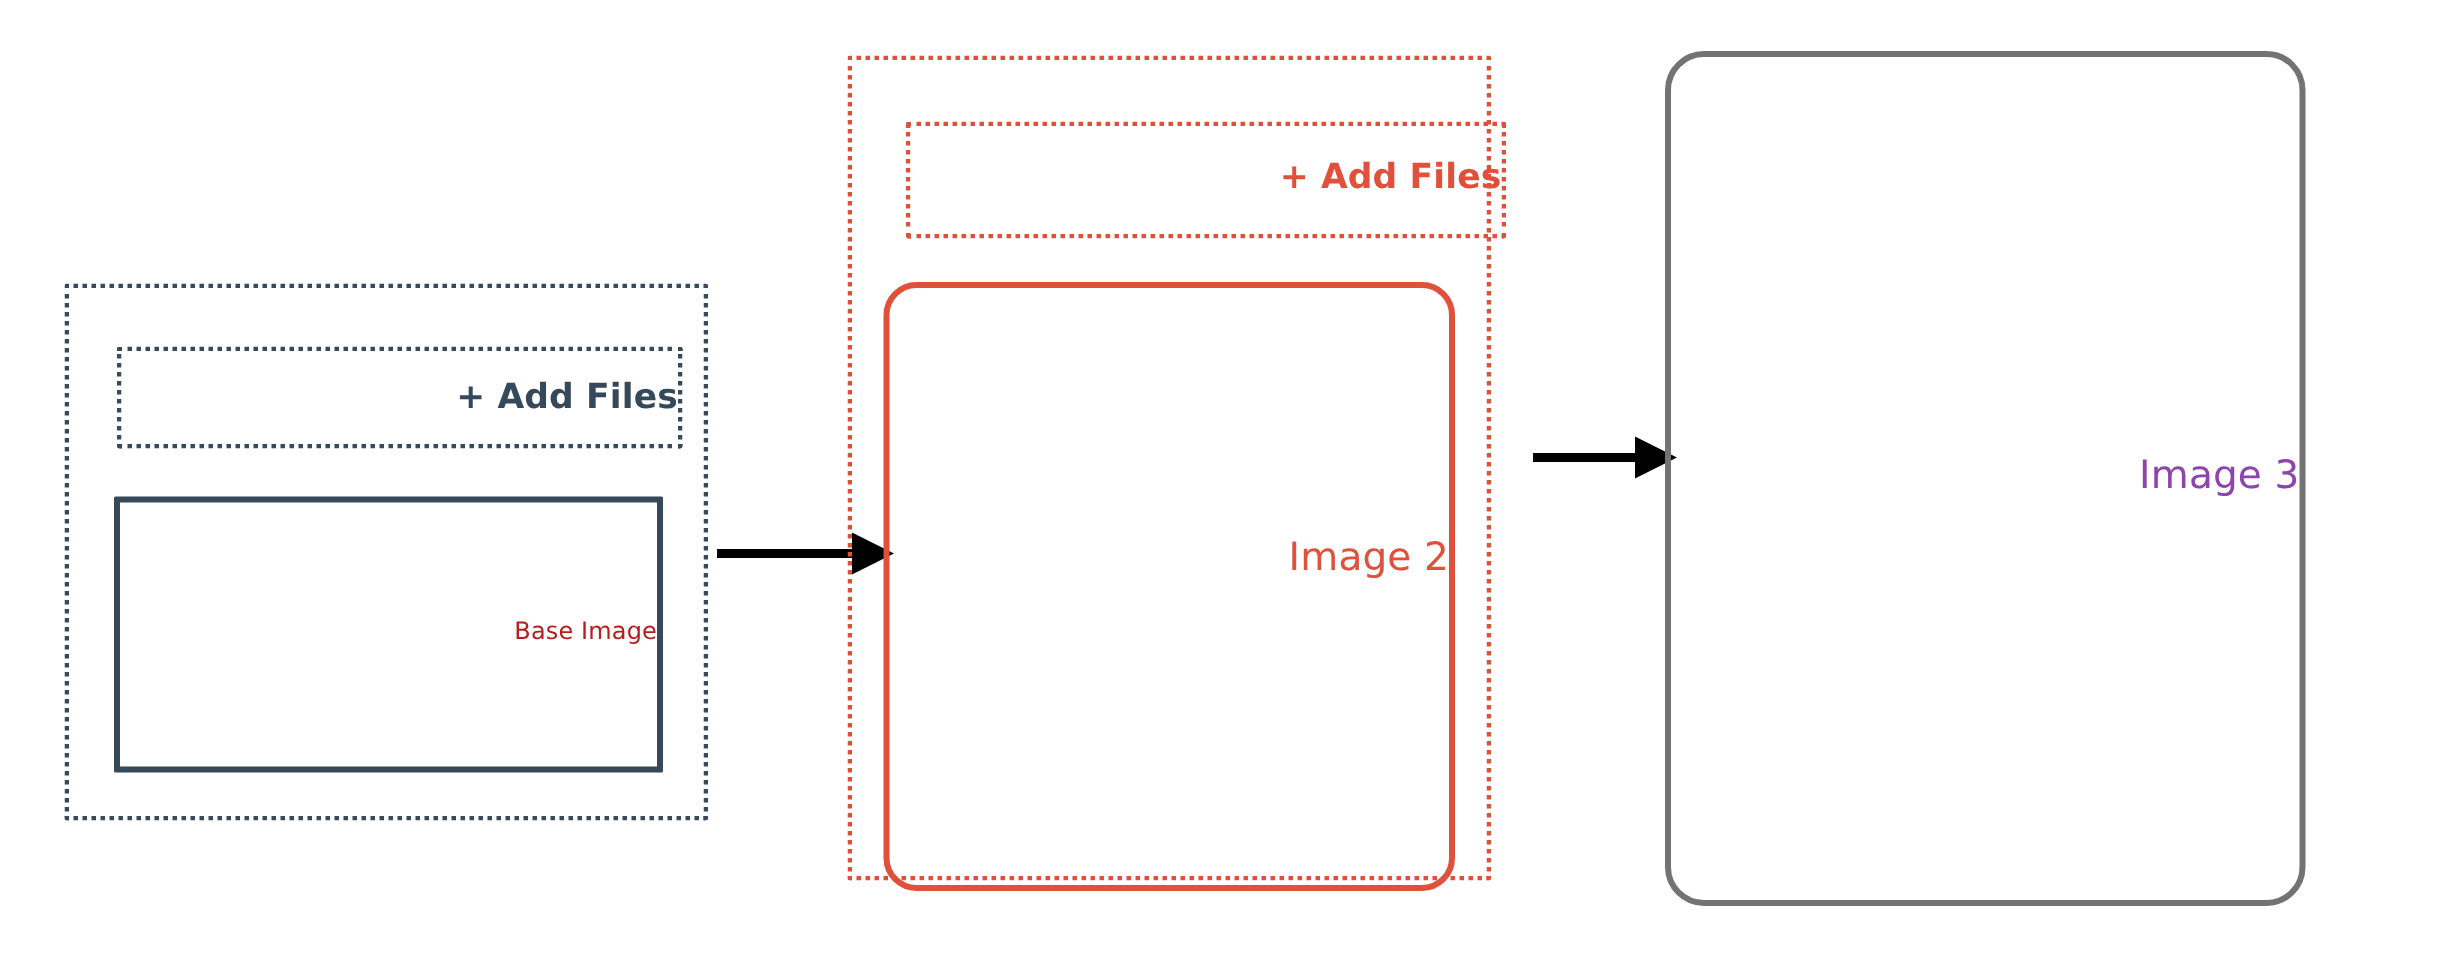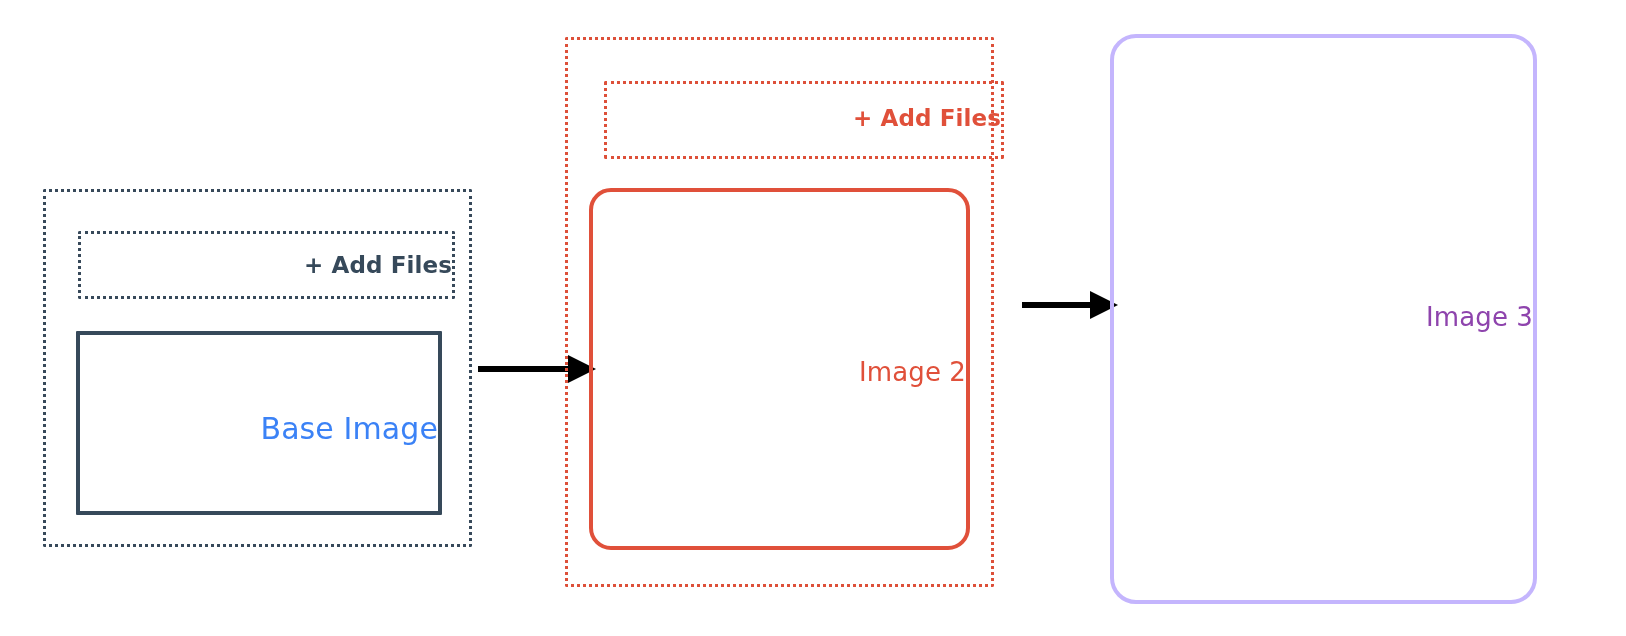--- a/index.html
+++ b/index.html
@@ -60,22 +60,22 @@
   .base-image-box {
     left: 76px;
     top: 331px;
     width: 366px;
     height: 184px;
     border: 4px solid #36495a;
     border-radius: 1px;
   }
   .base-image-box .box-label {
     top: 76px;
-    font-size: 30px;
-    color: #3b82f6;
+    font-size: 16px;
+    color: #b91c1c;
   }
 
   
   .group-red-outer {
     left: 565px;
     top: 37px;
     width: 429px;
     height: 550px;
     border: 3px dotted #dd5039;
     border-radius: 2px;
@@ -91,37 +91,37 @@
   .addfiles-red .box-label {
     top: 21px;
     font-size: 23px;
     font-weight: bold;
     color: #e0503a;
   }
   .image2-box {
     left: 589px;
     top: 188px;
     width: 381px;
-    height: 362px;
+    height: 406px;
     border: 4px solid #e0503a;
     border-radius: 22px;
   }
   .image2-box .box-label {
     top: 165px;
     font-size: 26px;
     color: #e0503a;
   }
 
   
   .image3-box {
     left: 1110px;
     top: 34px;
     width: 427px;
     height: 570px;
-    border: 4px solid #c4b5fd;
+    border: 4px solid #737373;
     border-radius: 26px;
   }
   .image3-box .box-label {
     top: 264px;
     font-size: 26px;
     color: #8e44ad;
   }
 
   
   .arrow-svg {

